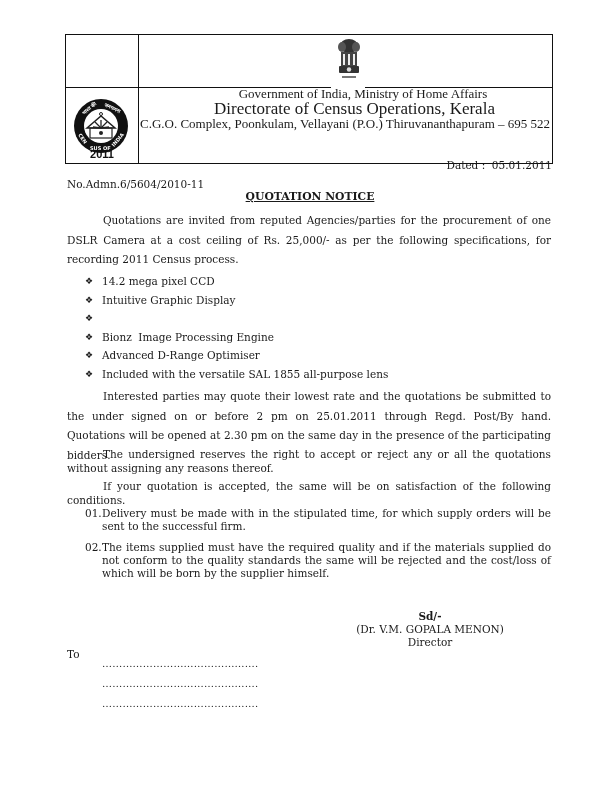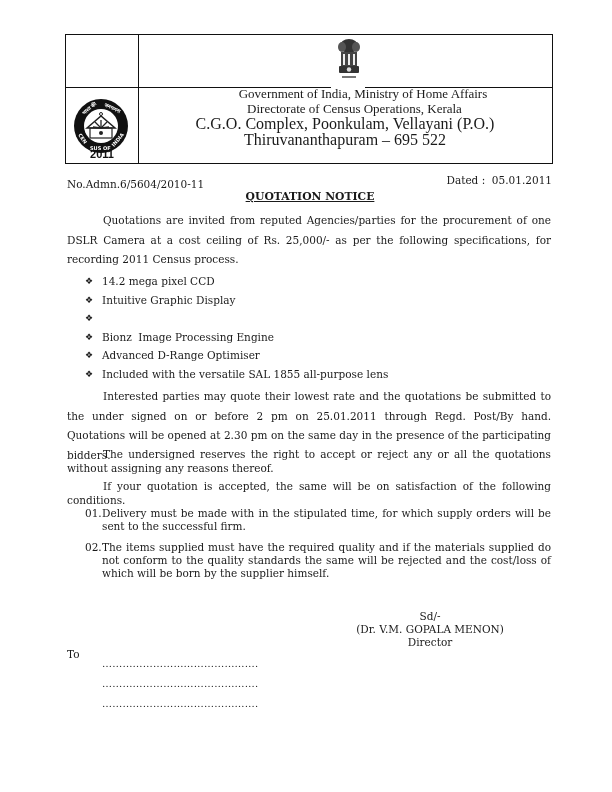--- a/index.html
+++ b/index.html
@@ -14,46 +14,46 @@
   .lh .hline-left { position: absolute; left: 0; width: 72px; top: 52px; border-top: 1.3px solid #111; }
   .lh .hline-r1 { position: absolute; left: 72px; width: 193px; top: 52px; border-top: 1.3px solid #111; }
   .lh .hline-r2 { position: absolute; left: 299px; right: 0; top: 52px; border-top: 1.3px solid #111; }
 
   .emblem { position: absolute; left: 267px; top: 2px; width: 32px; height: 52px; }
   .census-logo { position: absolute; left: 4px; top: 56px; width: 62px; height: 72px; }
   .logo-year { position: absolute; left: 0; width: 72px; top: 113px; text-align: center; font-size: 11px; font-weight: bold; color: #111; }
 
   .lh-text { position: absolute; left: 72px; right: 0; top: 51px; text-align: center; }
   .lh-l1 { font-size: 13px; line-height: 15px; margin-top: 0px; margin-left: 36px; }
-  .lh-l2 { font-size: 13px; line-height: 15px; padding-left: 19px; }
-  .lh-l3 { font-size: 16px; line-height: 16px; }
+  .lh-l2 { font-size: 17px; line-height: 15px; padding-left: 19px; }
+  .lh-l3 { font-size: 13px; line-height: 16px; }
   .lh-l4 { font-size: 7px; line-height: 12px; margin-top: 2px; }
 
   .abs { position: absolute; }
-  .dated { right: 60px; top: 174px; font-size: 10.5px; }
+  .dated { right: 60px; top: 159px; font-size: 10.5px; }
   .refno { left: 67px; top: 178px; font-size: 10.5px; }
   .title { left: 0; width: 612px; top: 190px; text-align: center; font-size: 10.8px; font-weight: bold; text-decoration: underline; padding-left: 8px; box-sizing: border-box; }
 
   .para { position: absolute; left: 67px; width: 484px; font-size: 10.5px; text-align: justify; text-indent: 36px; }
   .p1 { top: 211px; line-height: 19.5px; }
   .p2 { top: 387px; line-height: 19.5px; }
   .p3 { top: 448px; line-height: 13.5px; }
   .p4 { top: 480px; line-height: 13.5px; }
 
   .bullets { position: absolute; left: 85px; top: 272px; font-size: 10.5px; margin: 0; padding: 0; list-style: none; }
   .bullets li { height: 18.5px; line-height: 18.5px; display: flex; align-items: center; }
   .bullets .mark { width: 17px; font-size: 9px; font-family: "DejaVu Sans", sans-serif; }
 
   .conds { position: absolute; left: 85px; width: 466px; top: 507px; font-size: 10.5px; margin: 0; padding: 0; list-style: none; }
   .conds li { display: flex; line-height: 13px; margin-bottom: 8px; text-align: justify; }
   .conds .num { width: 17px; flex: 0 0 17px; }
   .conds .txt { flex: 1; }
 
   .sig { position: absolute; left: 330px; width: 200px; text-align: center; font-size: 10.5px; line-height: 13px; top: 610px; }
-  .sig .sd { font-weight: normal; }
+  .sig .sd { font-weight: bold; }
   .to { left: 67px; top: 648px; font-size: 10.5px; }
   .dots { position: absolute; left: 102px; font-size: 10px; letter-spacing: 0.2px; }
   .d1 { top: 658px; } .d2 { top: 678px; } .d3 { top: 698px; }
 </style>
 </head>
 <body>
 
 <div class="lh">
   <div class="vline"></div>
   <div class="hline-left"></div>

